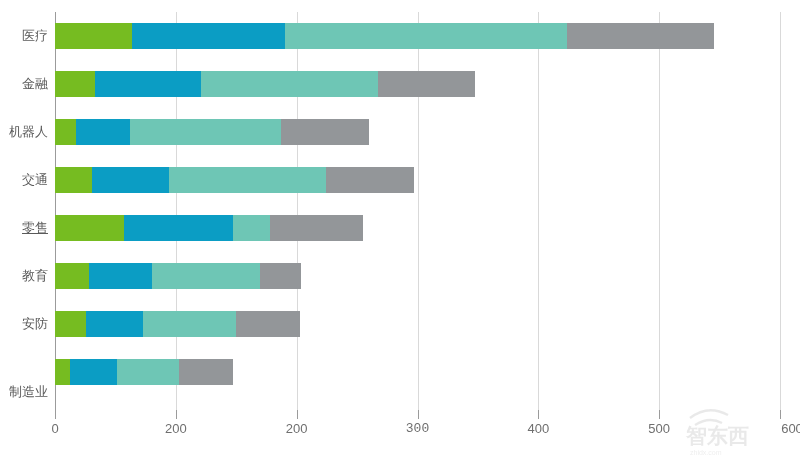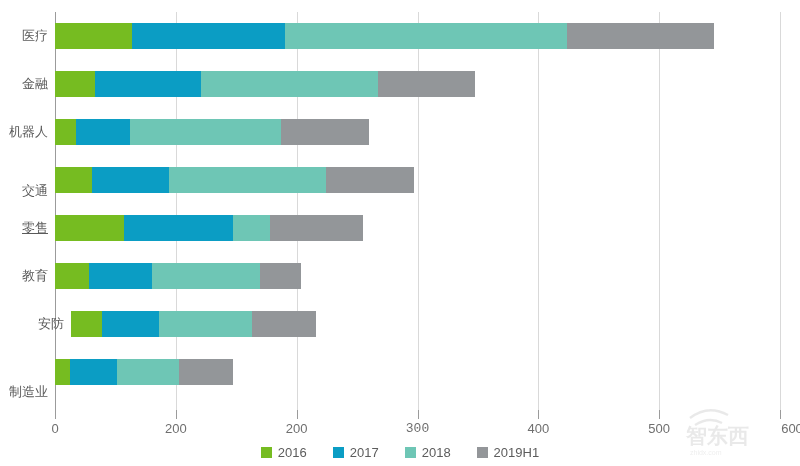--- a/index.html
+++ b/index.html
@@ -91,59 +91,41 @@
       </div>
       <div class="row" style="top: 60px; left: 0px; right: 0px;">
         <div class="cat-label-wrap" style="top: 11px;">金融</div>
         <div class="bar" style="left: 55px;"><span class="seg" title="金融 2016: 33" style="width: 39.875px; background: rgb(118, 188, 33);"></span><span class="seg" title="金融 2017: 88" style="width: 106.333px; background: rgb(11, 157, 196);"></span><span class="seg" title="金融 2018: 146" style="width: 176.417px; background: rgb(110, 198, 181);"></span><span class="seg" title="金融 2019H1: 81" style="width: 97.875px; background: rgb(147, 150, 153);"></span></div>
       </div>
       <div class="row" style="top: 108px; left: 0px; right: 0px;">
         <div class="cat-label-wrap" style="top: 11px;">机器人</div>
         <div class="bar" style="left: 55px;"><span class="seg" title="机器人 2016: 17" style="width: 20.5417px; background: rgb(118, 188, 33);"></span><span class="seg" title="机器人 2017: 45" style="width: 54.375px; background: rgb(11, 157, 196);"></span><span class="seg" title="机器人 2018: 125" style="width: 151.042px; background: rgb(110, 198, 181);"></span><span class="seg" title="机器人 2019H1: 73" style="width: 88.2083px; background: rgb(147, 150, 153);"></span></div>
       </div>
       <div class="row" style="top: 156px; left: 0px; right: 0px;">
-        <div class="cat-label-wrap" style="top: 22px;">交通</div>
+        <div class="cat-label-wrap" style="top: 11px;">交通</div>
         <div class="bar" style="left: 55px;"><span class="seg" title="交通 2016: 31" style="width: 37.4583px; background: rgb(118, 188, 33);"></span><span class="seg" title="交通 2017: 63" style="width: 76.125px; background: rgb(11, 157, 196);"></span><span class="seg" title="交通 2018: 130" style="width: 157.083px; background: rgb(110, 198, 181);"></span><span class="seg" title="交通 2019H1: 73" style="width: 88.2083px; background: rgb(147, 150, 153);"></span></div>
       </div>
       <div class="row" style="top: 204px; left: 0px; right: 0px;">
         <div class="cat-label-wrap" style="top: 11px; text-decoration: underline;">零售</div>
         <div class="bar" style="left: 55px;"><span class="seg" title="零售 2016: 57" style="width: 68.875px; background: rgb(118, 188, 33);"></span><span class="seg" title="零售 2017: 90" style="width: 108.75px; background: rgb(11, 157, 196);"></span><span class="seg" title="零售 2018: 31" style="width: 37.4583px; background: rgb(110, 198, 181);"></span><span class="seg" title="零售 2019H1: 77" style="width: 93.0417px; background: rgb(147, 150, 153);"></span></div>
       </div>
       <div class="row" style="top: 252px; left: 0px; right: 0px; text-decoration: underline;">
         <div class="cat-label-wrap" style="top: 11px;">教育</div>
         <div class="bar" style="left: 55px;"><span class="seg" title="教育 2016: 28" style="width: 33.8333px; background: rgb(118, 188, 33);"></span><span class="seg" title="教育 2017: 52" style="width: 62.8333px; background: rgb(11, 157, 196);"></span><span class="seg" title="教育 2018: 90" style="width: 108.75px; background: rgb(110, 198, 181);"></span><span class="seg" title="教育 2019H1: 34" style="width: 41.0833px; background: rgb(147, 150, 153);"></span></div>
       </div>
-      <div class="row" style="top: 300px; left: 16px; right: 0px;">
+      <div class="row" style="top: 300px; left: 0px; right: 0px;">
         <div class="cat-label-wrap" style="top: 11px;">安防</div>
         <div class="bar" style="left: 55px;"><span class="seg" title="安防 2016: 26" style="width: 31.4167px; background: rgb(118, 188, 33);"></span><span class="seg" title="安防 2017: 47" style="width: 56.7917px; background: rgb(11, 157, 196);"></span><span class="seg" title="安防 2018: 77" style="width: 93.0417px; background: rgb(110, 198, 181);"></span><span class="seg" title="安防 2019H1: 53" style="width: 64.0417px; background: rgb(147, 150, 153);"></span></div>
       </div>
       <div class="row" style="top: 348px; left: 0px; right: 0px;">
         <div class="cat-label-wrap" style="top: 11px; margin-top: 20px;">制造业</div>
         <div class="bar" style="left: 55px;"><span class="seg" title="制造业 2016: 12" style="width: 14.5px; background: rgb(118, 188, 33);"></span><span class="seg" title="制造业 2017: 39" style="width: 47.125px; background: rgb(11, 157, 196);"></span><span class="seg" title="制造业 2018: 52" style="width: 62.8333px; background: rgb(110, 198, 181);"></span><span class="seg" title="制造业 2019H1: 44" style="width: 53.1667px; background: rgb(147, 150, 153);"></span></div>
       </div>
     </div>
 
-  <div class="legend" id="legend">
-      <div class="legend-item">
-        <span class="legend-swatch" style="background: rgb(118, 188, 33);"></span>
-        <span class="legend-text">2016</span>
-      </div>
-      <div class="legend-item">
-        <span class="legend-swatch" style="background: rgb(11, 157, 196);"></span>
-        <span class="legend-text">2017</span>
-      </div>
-      <div class="legend-item">
-        <span class="legend-swatch" style="background: rgb(110, 198, 181);"></span>
-        <span class="legend-text">2018</span>
-      </div>
-      <div class="legend-item">
-        <span class="legend-swatch" style="background: rgb(147, 150, 153);"></span>
-        <span class="legend-text">2019H1</span>
-      </div>
-    </div>
 
   <div class="watermark">
     <svg viewBox="0 0 110 60" width="110" height="60" aria-hidden="true">
       <g fill="none" stroke="#b9b9b9" stroke-width="2.4">
         <path d="M8 20 q18 -14 38 -3"></path>
         <path d="M13 27 q14 -9 27 -2"></path>
       </g>
       <g fill="#b9b9b9" font-family="'Liberation Sans',sans-serif" font-size="21" font-weight="bold">
         <text x="4" y="45" id="wm-text">智东西</text>
       </g>

